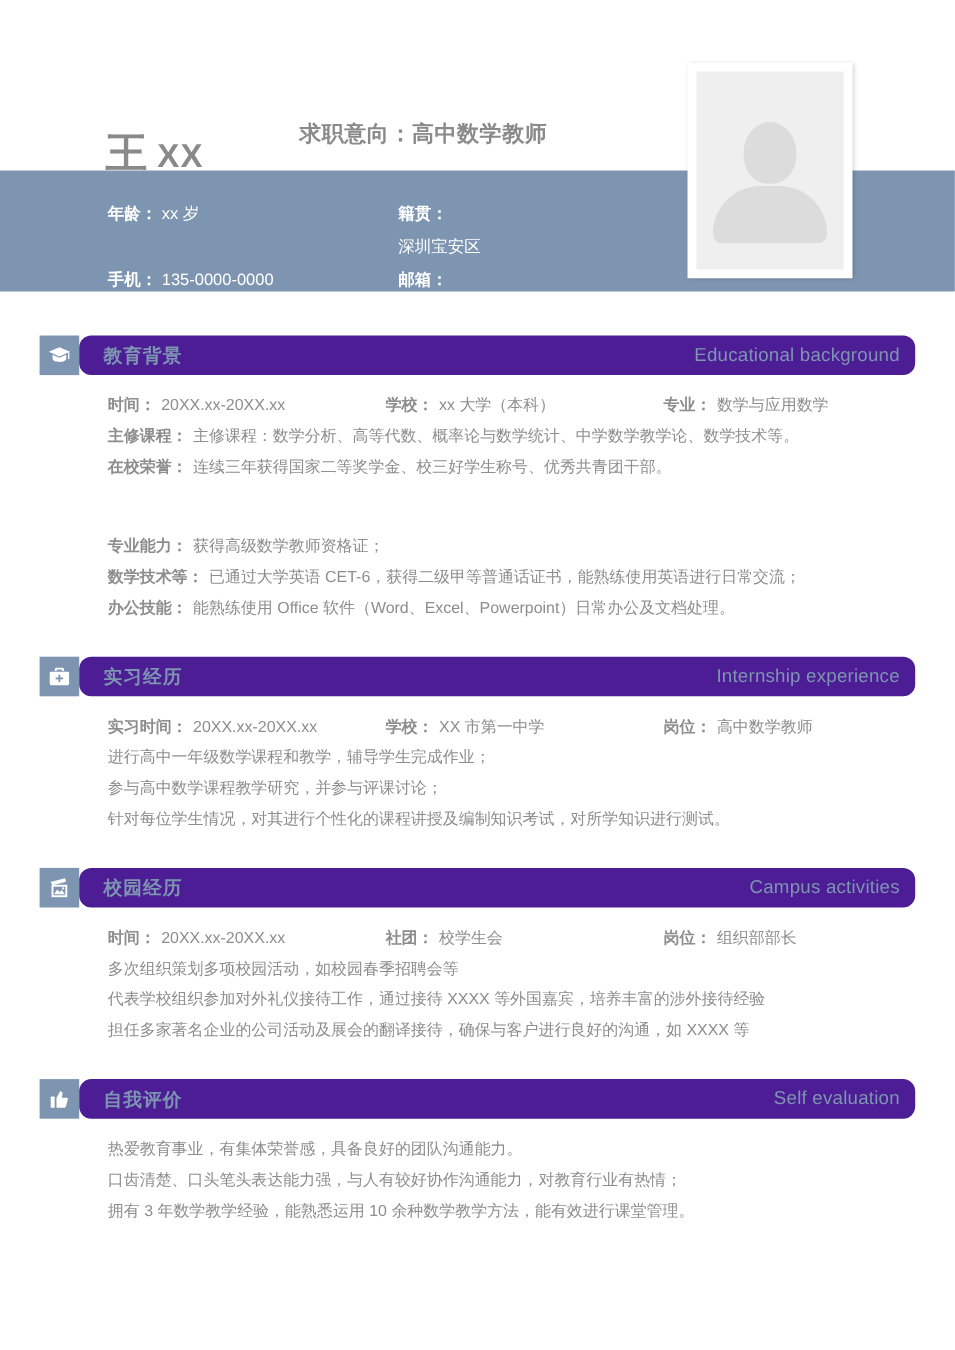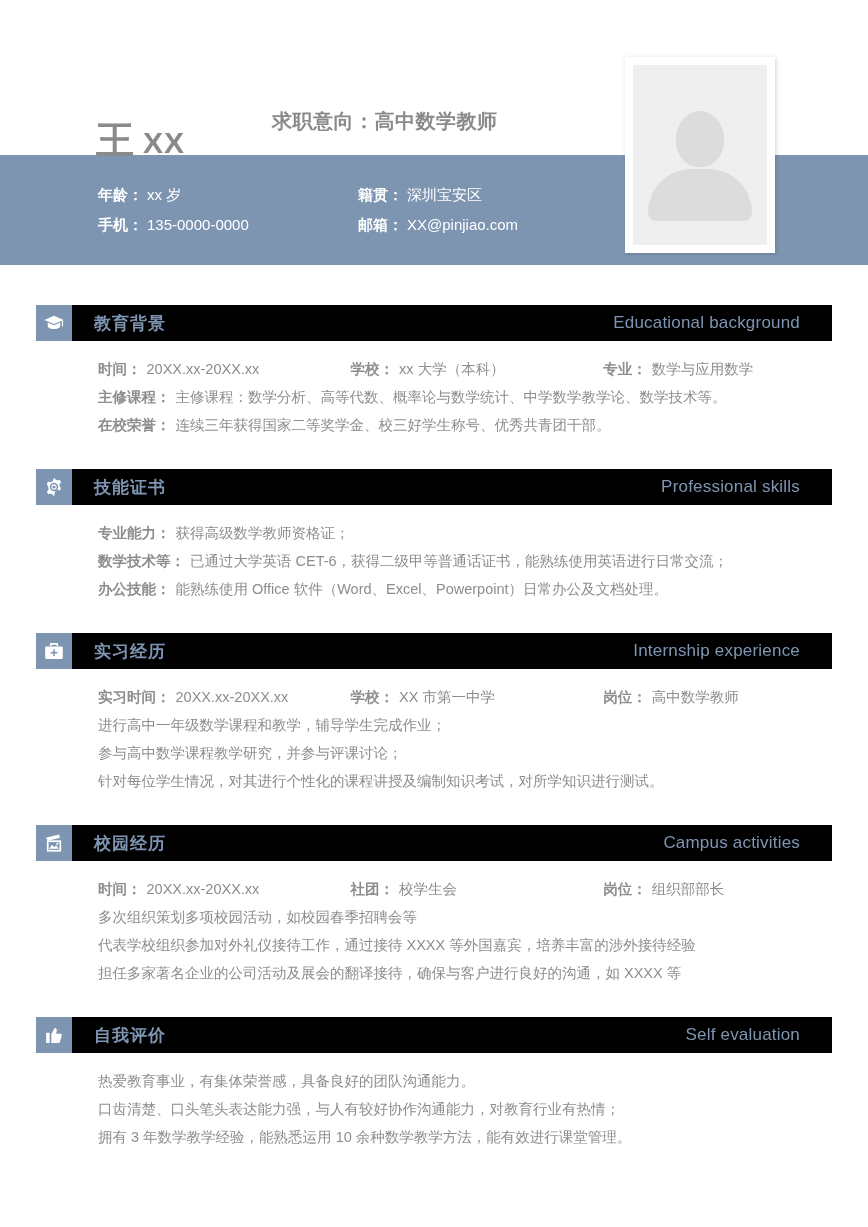--- a/index.html
+++ b/index.html
@@ -78,21 +78,21 @@
     line-height: 30px;
   }
   .contact-row {
     display: flex;
   }
   .contact-cell {
     display: flex;
     align-items: baseline;
   }
   .contact-cell.col1 { width: 260px; }
-  .contact-cell.col2 { width: 260px; }
+  .contact-cell.col2 { width: 260px; flex-direction: column; }
   .contact-label {
     font-weight: bold;
     white-space: nowrap;
   }
   .contact-value {
     font-weight: normal;
     margin-left: 4px;
     white-space: nowrap;
   }
 
@@ -152,25 +152,26 @@
     height: 36px;
     background: #7e95b2;
     flex: 0 0 36px;
     display: flex;
     align-items: center;
     justify-content: center;
   }
   .sec-icon svg { display: block; }
   .sec-bar {
     flex: 1 1 auto;
-    background: #000000;
+    background: #4c1d95;
     display: flex;
     align-items: center;
     justify-content: space-between;
-    padding: 0 32px 0 22px;
+    padding: 0 14px 0 22px;
+    border-radius: 11px;
   }
   .sec-title-cn {
     font-size: 17px;
     font-weight: bold;
     color: #7e95b2;
     letter-spacing: 1px;
   }
   .sec-title-en {
     font-size: 17px;
     font-weight: normal;
@@ -293,34 +294,20 @@
       <span class="l-text">主修课程：数学分析、高等代数、概率论与数学统计、中学数学教学论、数学技术等。</span>
     </div>
     <div class="line">
       <span class="l-label">在校荣誉：</span>
       <span class="l-text">连续三年获得国家二等奖学金、校三好学生称号、优秀共青团干部。</span>
     </div>
   </div>
 </div>
 
 <div class="section sec-skill">
-  <div class="sec-head">
-    <div class="sec-icon">
-      <svg width="22" height="22" viewBox="0 0 24 24" fill="#ffffff">
-        <path d="M12 1.8 l1.6 2.1 a8.2 8.2 0 0 1 2.1 .9 l2.5-.8 1.6 2.8 -1.8 1.9 a8.2 8.2 0 0 1 0 2.4 l1.8 1.9 -1.6 2.8 -2.5-.8 a8.2 8.2 0 0 1-2.1 .9 L12 22.2 l-1.6-2.1 a8.2 8.2 0 0 1-2.1-.9 l-2.5 .8 -1.6-2.8 1.8-1.9 a8.2 8.2 0 0 1 0-2.4 L4.2 8.8 5.8 6 l2.5 .8 a8.2 8.2 0 0 1 2.1-.9 Z"></path>
-        <circle cx="12" cy="12" r="4.6" fill="#7e95b2"></circle>
-        <circle cx="12" cy="12" r="2.9" fill="#ffffff"></circle>
-        <circle cx="12" cy="12" r="1.7" fill="#7e95b2"></circle>
-      </svg>
-    </div>
-    <div class="sec-bar">
-      <span class="sec-title-cn">技能证书</span>
-      <span class="sec-title-en">Professional skills</span>
-    </div>
-  </div>
   <div class="sec-body">
     <div class="line">
       <span class="l-label">专业能力：</span>
       <span class="l-text">获得高级数学教师资格证；</span>
     </div>
     <div class="line">
       <span class="l-label">数学技术等：</span>
       <span class="l-text">已通过大学英语 CET-6，获得二级甲等普通话证书，能熟练使用英语进行日常交流；</span>
     </div>
     <div class="line">

